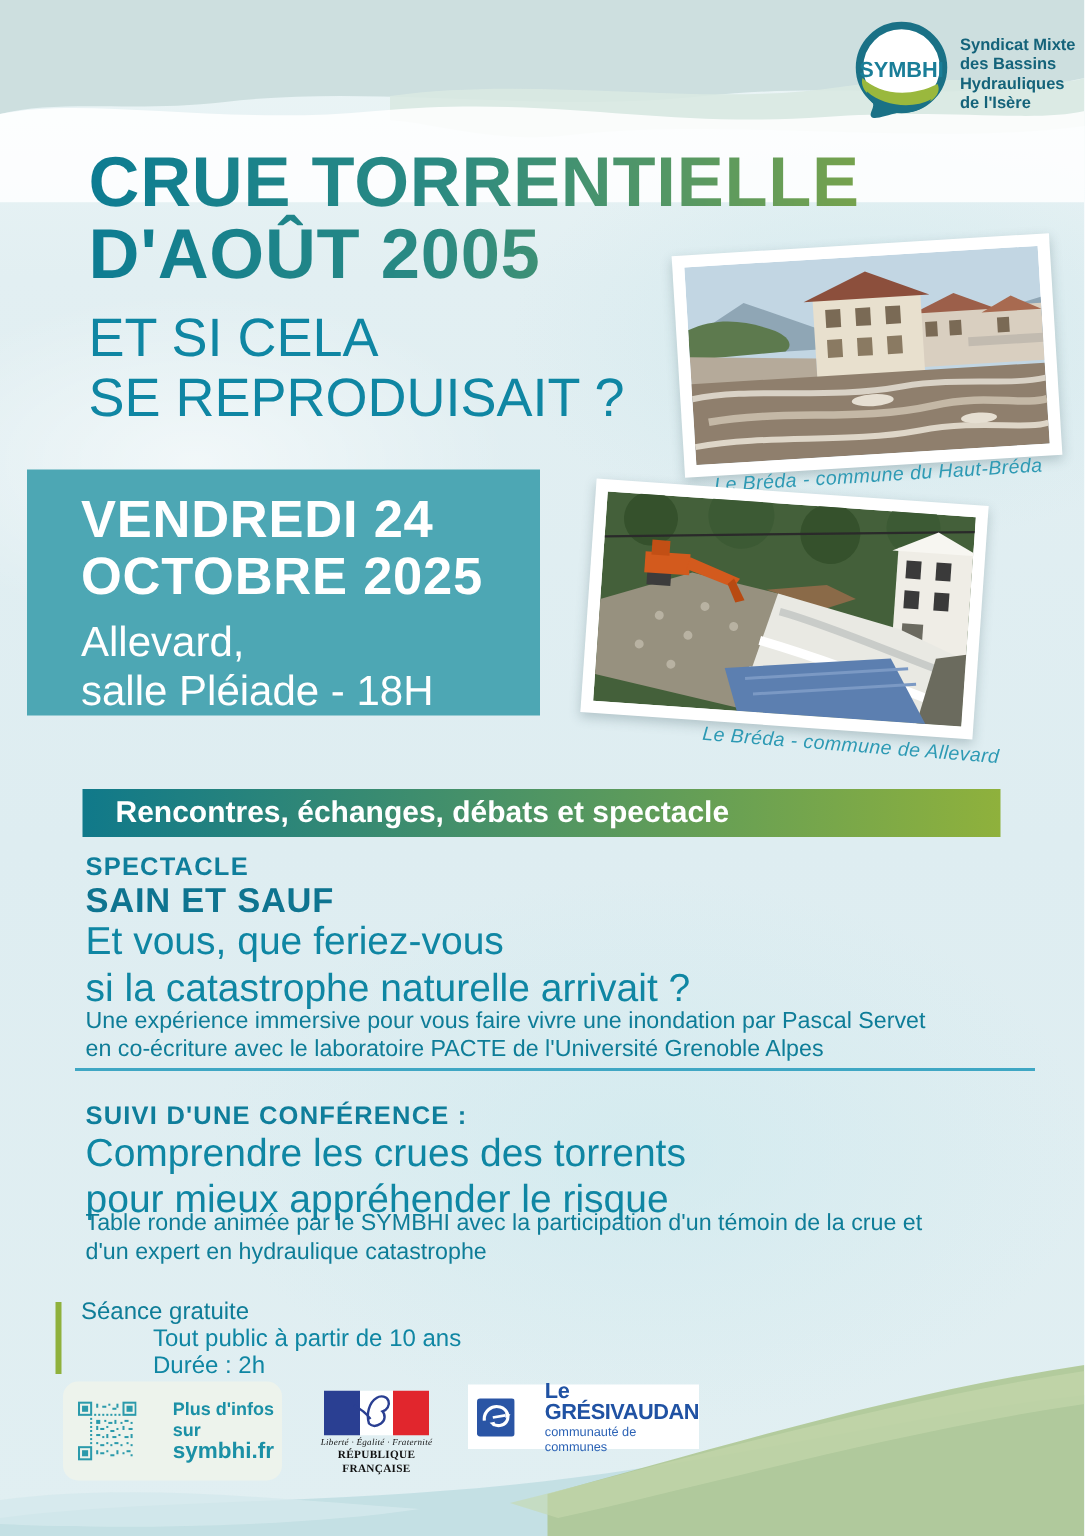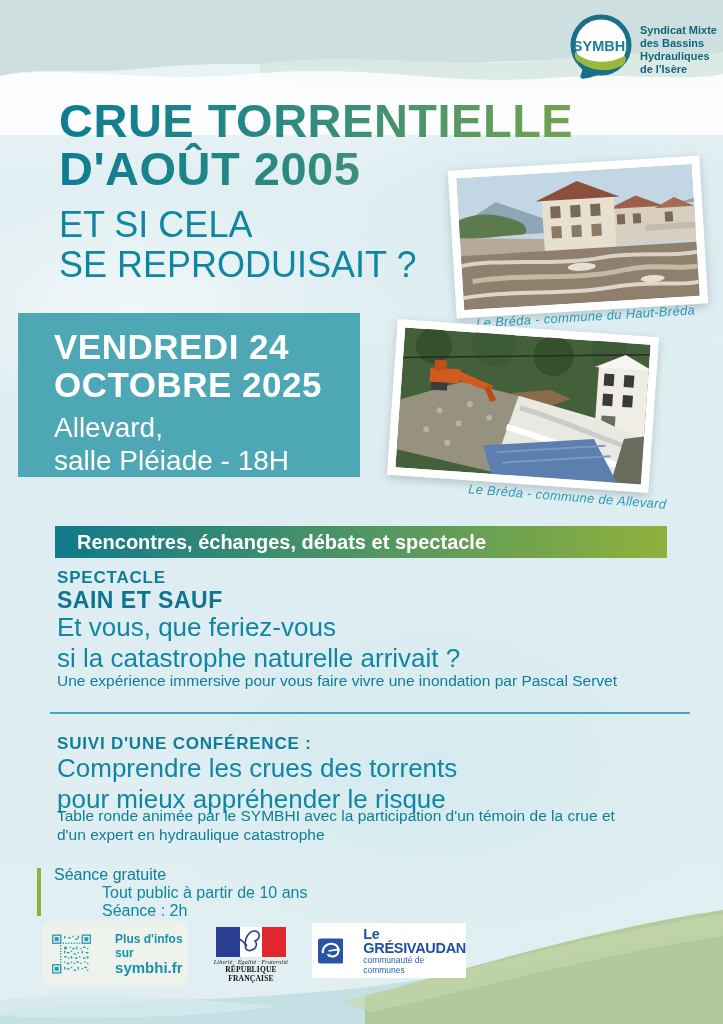--- a/index.html
+++ b/index.html
@@ -66,21 +66,21 @@
   
   .qrcard{ left:42px; top:921px; width:146px; height:66px; background:#edf3ec; border-radius:10px;
            display:flex; align-items:center; padding-left:10px; gap:24px; }
   .qrtext .t1{ font-size:12px; color:#1b90a6; font-weight:bold; line-height:14px; }
   .qrtext .t2{ font-size:15px; color:#1b90a6; font-weight:800; line-height:16px; }
 
   .rf{ left:212px; top:927px; width:78px; text-align:center; font-family:"Liberation Serif", serif; }
   .rf .motto{ font-size:6px; font-style:italic; color:#111; margin-top:2px; letter-spacing:.2px; }
   .rf .name{ font-size:7.5px; font-weight:bold; color:#111; letter-spacing:.2px; }
 
-  .gres{ left:312px; top:923px; width:154px; height:55px; background:#fff; display:flex;
+  .gres{ left:312px; top:923px; width:154px; height:43px; background:#fff; display:flex;
          align-items:center; gap:20px; padding-left:6px; }
   .gres .name{ font-size:14.5px; font-weight:800; color:#2052a3; line-height:14px; letter-spacing:-.3px; }
   .gres .sub{ font-size:8.5px; color:#2b62b5; line-height:10px; }
 </style>
 </head>
 <body>
 
 <div class="poster">
 
   <svg class="abs" style="left:0;top:0" width="723" height="135" viewBox="0 0 723 135">
@@ -203,40 +203,41 @@
   <div class="abs banner">Rencontres, échanges, débats et spectacle</div>
 
   <div class="abs kicker" style="left:57px;top:568px">SPECTACLE</div>
   <div class="abs sec-title" style="left:57px;top:587px">SAIN ET SAUF</div>
   <div class="abs taglines" style="left:57px;top:612px">
     <span style="display:block">Et vous, que feriez-vous</span>
     <span style="display:block">si la catastrophe naturelle arrivait ?</span>
   </div>
   <div class="abs desc" style="left:57px;top:671px">
     <span style="display:block">Une expérience immersive pour vous faire vivre une inondation par Pascal Servet</span>
+    <span style="display:block">en co-écriture avec le laboratoire PACTE de l'Université Grenoble Alpes</span>
   </div>
 
   <div class="abs divider"></div>
 
   <div class="abs kicker" style="left:57px;top:734px">SUIVI D'UNE CONFÉRENCE :</div>
   <div class="abs taglines" style="left:57px;top:753px">
     <span style="display:block">Comprendre les crues des torrents</span>
     <span style="display:block">pour mieux appréhender le risque</span>
   </div>
   <div class="abs desc" style="left:57px;top:806px">
     <span style="display:block">Table ronde animée par le SYMBHI avec la participation d'un témoin de la crue et</span>
     <span style="display:block">d'un expert en hydraulique catastrophe</span>
   </div>
 
   <div class="abs practical">
     <div class="bar"></div>
     <div>
       <div class="l1">Séance gratuite</div>
       <div class="l2">Tout public à partir de 10 ans</div>
-      <div class="l2">Séance : 2h</div>
+      <div class="l2">Durée : 2h</div>
     </div>
   </div>
 
   <div class="abs qrcard">
     <svg width="48" height="48" viewBox="0 0 29 29">
       <g fill="#2b9aab">
         <rect x="0" y="0" width="7" height="7"></rect>
           <rect x="22" y="0" width="7" height="7"></rect>
           <rect x="0" y="22" width="7" height="7"></rect>
         <rect x="1" y="1" width="5" height="5" fill="#edf3ec"></rect>

